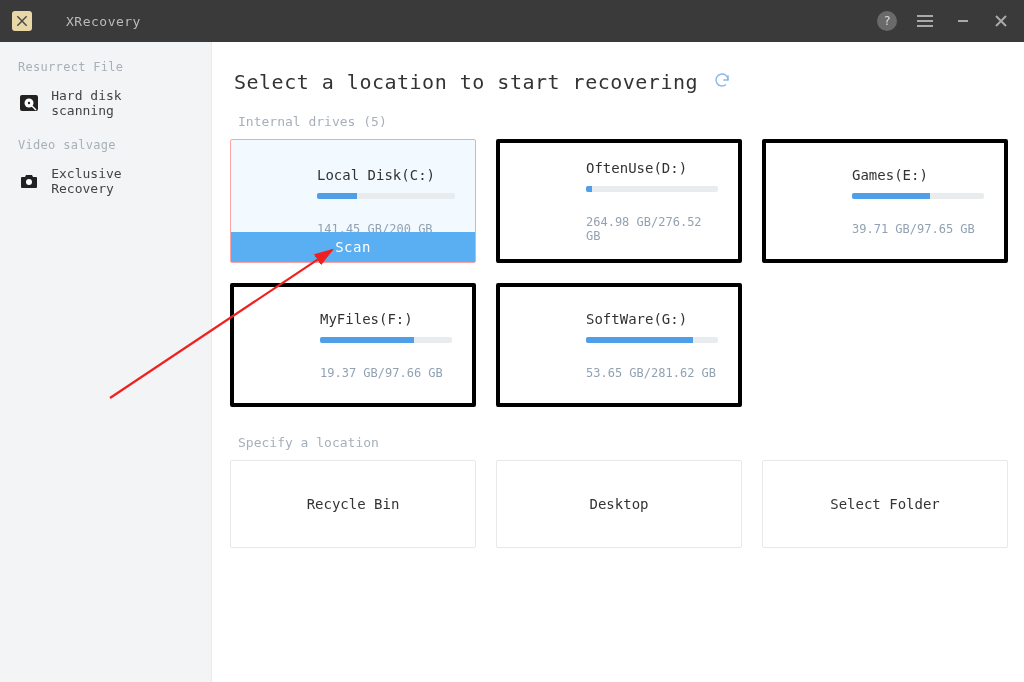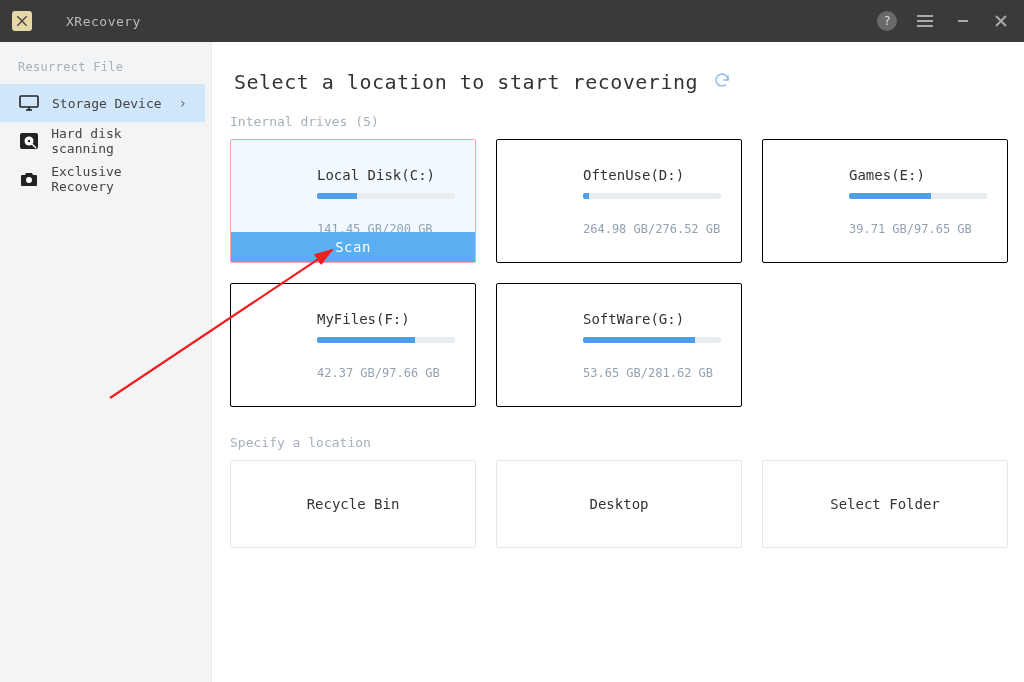--- a/index.html
+++ b/index.html
@@ -22,24 +22,24 @@
 .sidebar .section-label { color: #a7b0ba; font-size: 12px; padding: 0 18px 10px; letter-spacing: 0.3px; }
 .sidebar .nav-item { display: flex; align-items: center; height: 38px; padding: 0 18px; font-size: 13px; color: #444; cursor: pointer; position: relative; }
 .sidebar .nav-item.active { background: #cfe6fb; }
 .sidebar .nav-item .nav-icon { width: 22px; height: 18px; display: flex; align-items: center; justify-content: center; margin-right: 12px; }
 .sidebar .nav-item .chev { margin-left: auto; color: #666; font-size: 14px; }
 
 .main { flex: 1; padding: 28px 18px 0 18px; overflow: auto; }
 .main h1 { font-size: 20px; font-weight: 400; color: #333; letter-spacing: 0.5px; display: flex; align-items: center; gap: 16px; margin-bottom: 20px; padding-left: 4px; }
 .main .refresh { color: #8fb7e8; cursor: pointer; font-size: 16px; }
 
-.section-title { font-size: 13px; color: #a7b0ba; margin: 0 0 10px 0; }
+.section-title { font-size: 13px; color: #a7b0ba; margin: 0 0 10px 8px; }
 
 .drives-grid { display: grid; grid-template-columns: repeat(3, 246px); gap: 20px; margin-bottom: 28px; }
-.drive-card { border: 1px solid #000000; height: 124px; border-radius: 2px; position: relative; cursor: pointer; background: #fff; display: flex; flex-direction: column; justify-content: center; }
+.drive-card { border: 4px solid #000000; height: 124px; border-radius: 2px; position: relative; cursor: pointer; background: #fff; display: flex; flex-direction: column; justify-content: center; }
 .drive-card.selected { border: 1px solid #fca5a5; background: #f3faff; }
 .drive-card .inner { padding: 0 20px 0 86px; }
 .drive-name { font-size: 14px; color: #333; margin-bottom: 10px; }
 .drive-bar { height: 6px; background: #e8ecee; border-radius: 2px; overflow: hidden; margin-bottom: 6px; }
 .drive-bar .fill { height: 100%; background: #4f9fe8; }
 .drive-size { font-size: 12px; color: #92a2b2; margin-top: 23px; }
 .drive-card .scan-btn { position: absolute; left: 0; right: 0; bottom: 0; height: 30px; background: #5aaef2; color: #fff; font-size: 14px; display: flex; align-items: center; justify-content: center; letter-spacing: 0.5px; }
 
 .loc-grid { display: grid; grid-template-columns: repeat(3, 246px); gap: 20px; }
 .loc-card { border: 1px solid #e6e9ec; height: 88px; border-radius: 2px; display: flex; align-items: center; justify-content: center; font-size: 14px; color: #333; cursor: pointer; background: #fff; }
@@ -79,44 +79,34 @@
         </svg>
     </div>
   </div>
 </div>
 
 <div class="app">
 
   <div class="sidebar">
     <div class="section-label">Resurrect File</div>
 
-    <div class="nav-item active">
-      <span class="nav-icon">
-        <svg width="20" height="16" viewBox="0 0 20 16" fill="none" stroke="#222" stroke-width="1.6">
-            <rect x="1" y="1" width="18" height="11" rx="1"></rect>
-            <line x1="7" y1="15" x2="13" y2="15"></line>
-            <line x1="10" y1="12" x2="10" y2="15"></line>
-          </svg>
-      </span>
-      <span>Storage Device</span>
-      <span class="chev">›</span>
-    </div>
 
     <div class="nav-item">
       <span class="nav-icon">
         <svg width="20" height="18" viewBox="0 0 20 18" fill="#222">
             <rect x="1" y="1" width="18" height="16" rx="2" fill="#222"></rect>
             <circle cx="10" cy="9" r="4.5" fill="#fff"></circle>
             <circle cx="10" cy="9" r="1.2" fill="#222"></circle>
             <path d="M13 12 L17 16" stroke="#fff" stroke-width="1.5"></path>
           </svg>
       </span>
       <span>Hard disk scanning</span>
     </div>
 
+    <div class="section-label" style="margin-top:16px;">Video salvage</div>
 
     <div class="nav-item">
       <span class="nav-icon">
         <svg width="20" height="16" viewBox="0 0 20 16" fill="#222">
             <path d="M3 4h3l1-2h6l1 2h3a1 1 0 011 1v9a1 1 0 01-1 1H3a1 1 0 01-1-1V5a1 1 0 011-1z"></path>
             <circle cx="10" cy="9" r="3" fill="#fff"></circle>
           </svg>
       </span>
       <span>Exclusive Recovery</span>
     </div>
@@ -163,21 +153,21 @@
             </div>
             <div class="drive-size">39.71 GB/97.65 GB</div>
           </div>
         </div>
         <div class="drive-card">
           <div class="inner">
             <div class="drive-name">MyFiles(F:)</div>
             <div class="drive-bar">
               <div class="fill" style="width:71.06287118574646%"></div>
             </div>
-            <div class="drive-size">42.37 GB/97.66 GB</div>
+            <div class="drive-size">19.37 GB/97.66 GB</div>
           </div>
         </div>
         <div class="drive-card">
           <div class="inner">
             <div class="drive-name">SoftWare(G:)</div>
             <div class="drive-bar">
               <div class="fill" style="width:80.94950642710035%"></div>
             </div>
             <div class="drive-size">53.65 GB/281.62 GB</div>
           </div>

